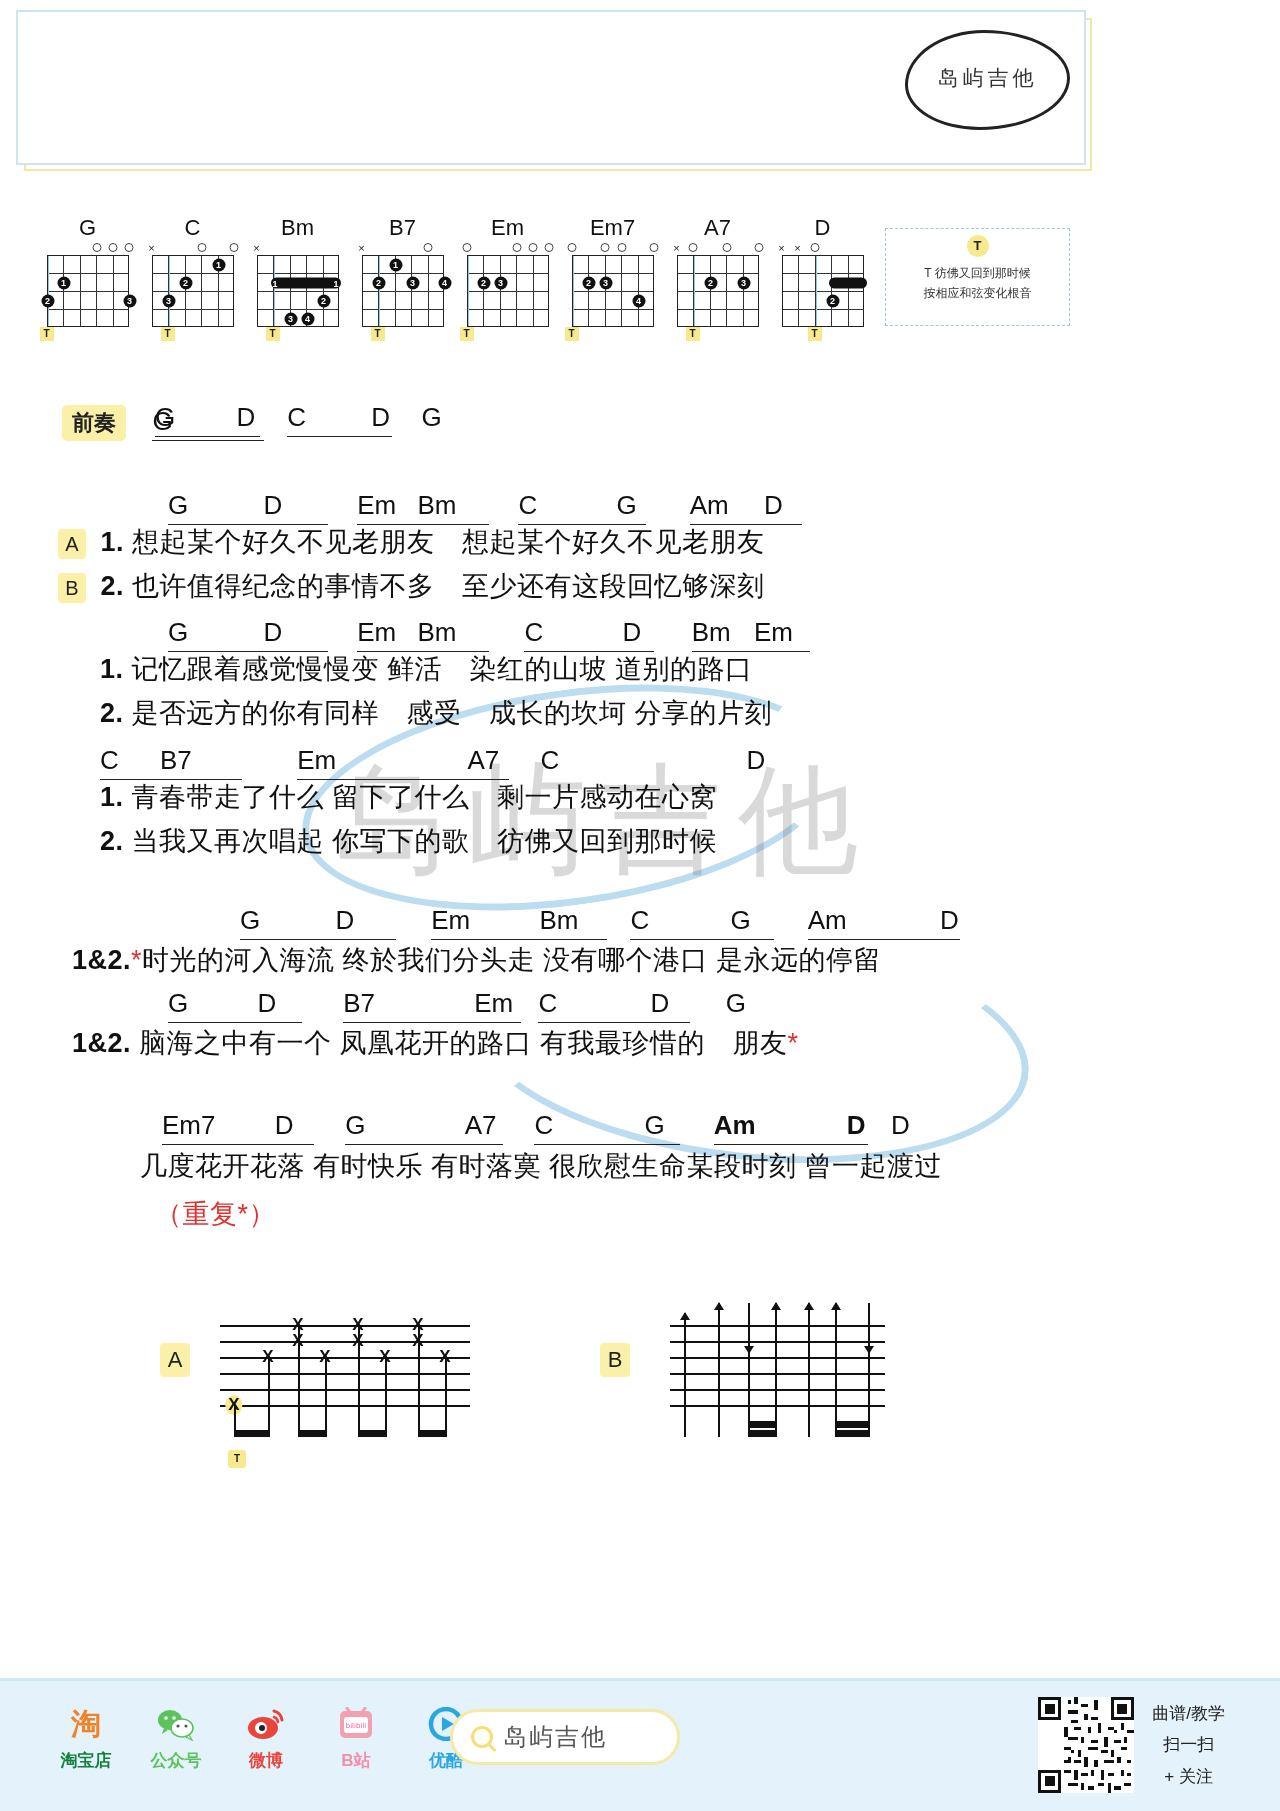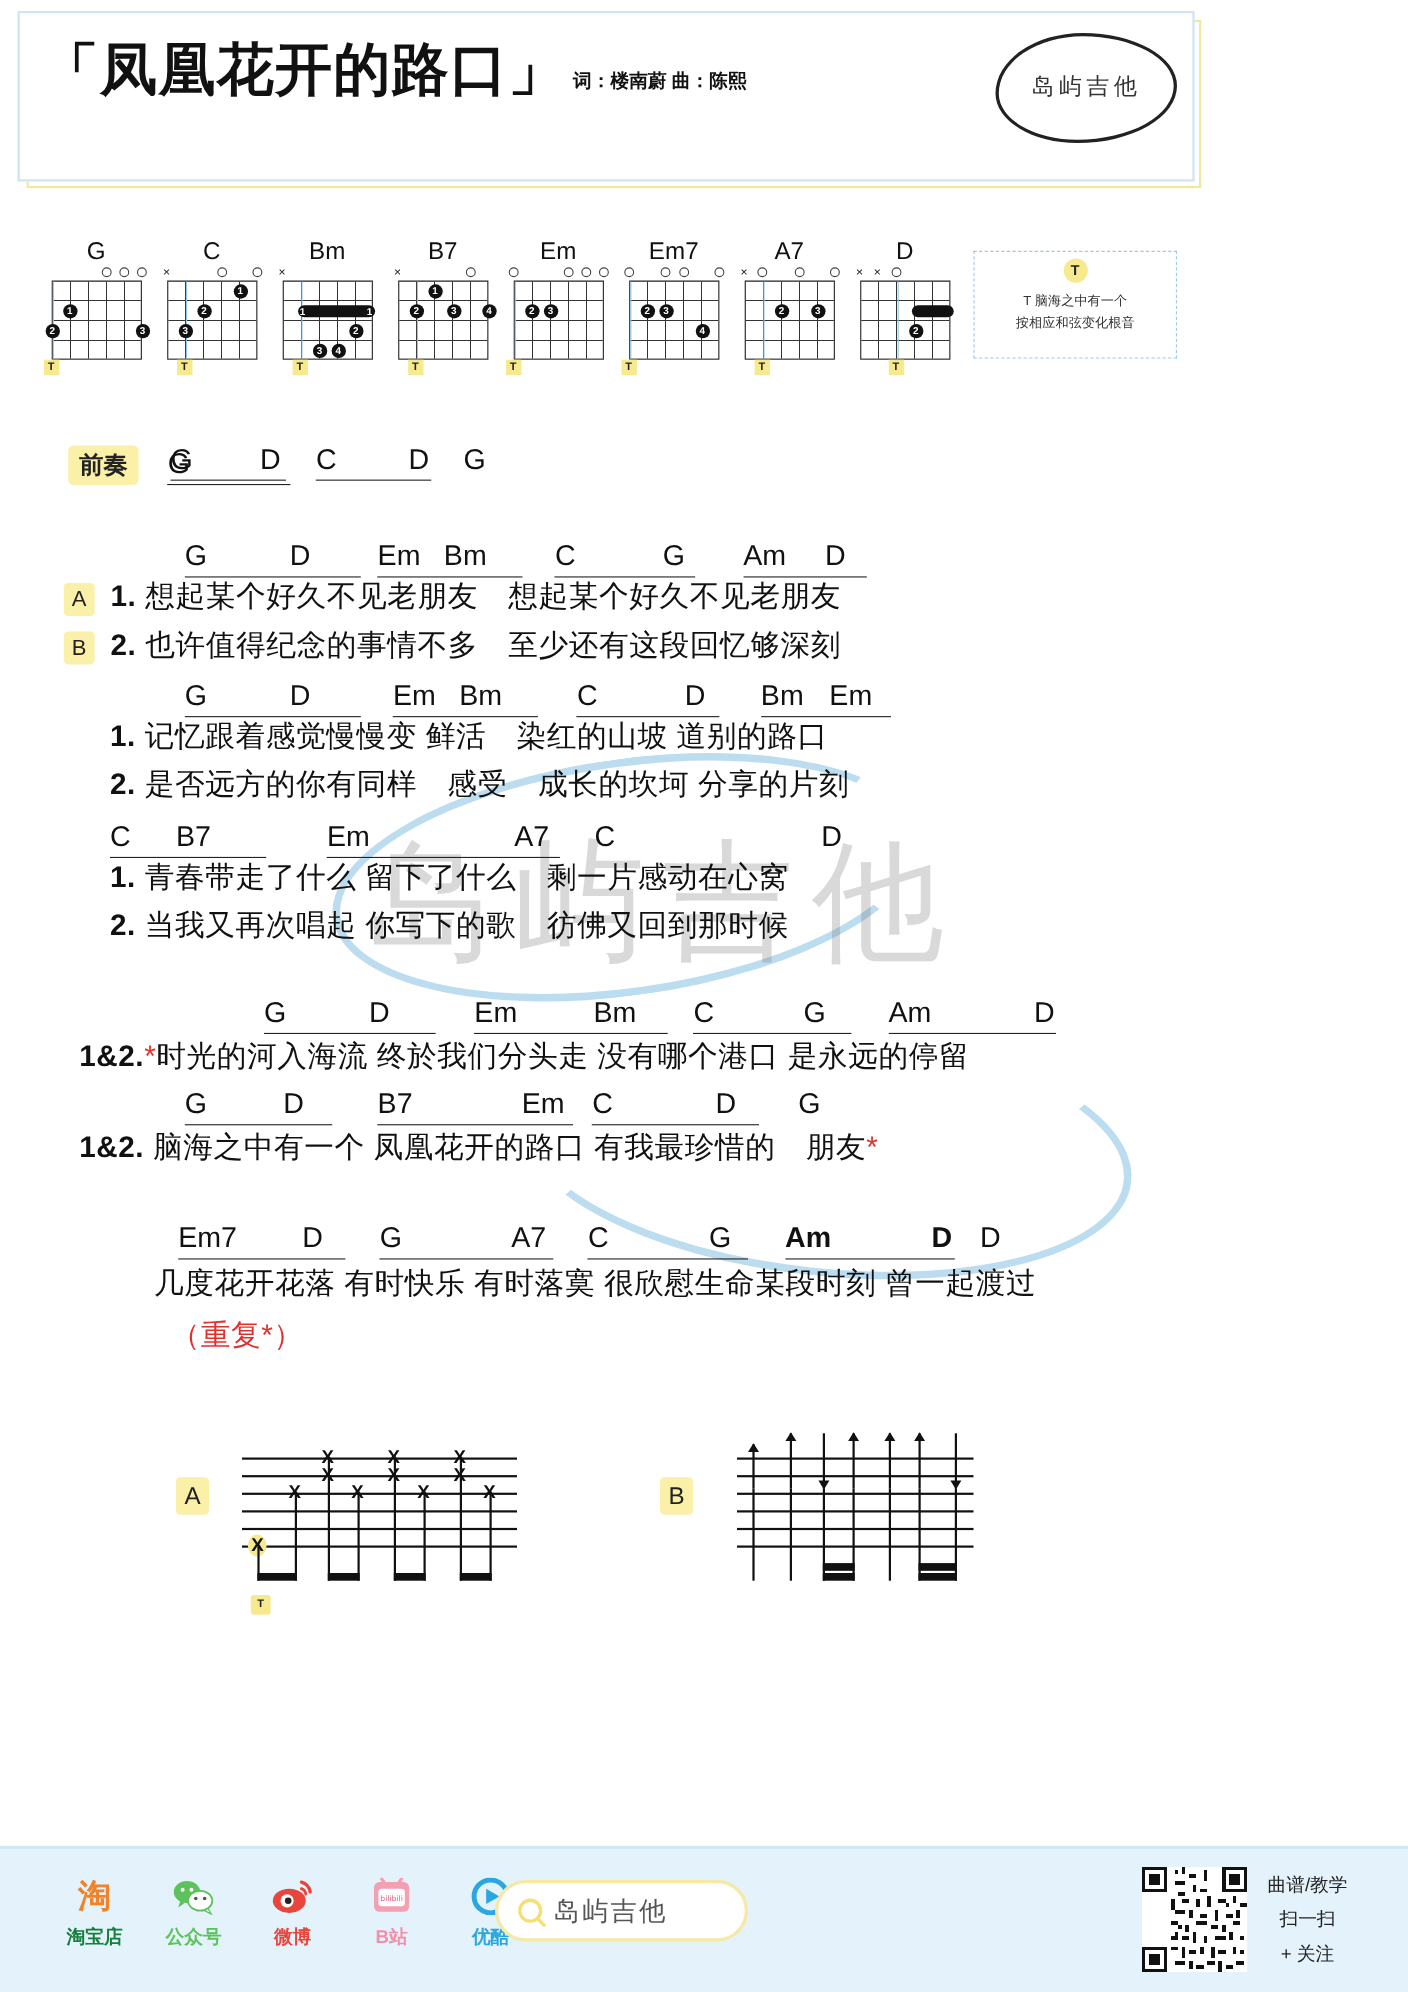--- a/index.html
+++ b/index.html
@@ -149,24 +149,20 @@
   .qr-block { position:absolute; right: 55px; top: 16px; display:flex; align-items:center; gap: 18px; }
   .qr { width: 96px; height: 96px; }
   .qr-txt { font-size: 17px; line-height: 1.85; color:#222; text-align:center; }
 
   .hr-line { position:absolute; left:0; width:1280px; height:3px; background:#cfe9f6; }
 </style>
 </head>
 <body>
 
 <div class="header-box">
-  <div class="title-row">
-    <div class="song-title">「凤凰花开的路口」</div>
-    <div class="credits">词：楼南蔚 曲：陈熙</div>
-  </div>
   <div class="logo-wrap">
     <div class="logo-blob"></div>
     <div class="logo-text">岛屿吉他</div>
   </div>
 </div>
 
 <div class="chords-area">
 
   <div class="chord" style="left:0px;">
     <div class="chord-name">G</div>
@@ -310,21 +306,21 @@
         <div class="barre" style="left:46px;width:38px;top:27px"></div>
         <div class="dot" style="left:50px;top:45px">2</div>
       </div>
       <div class="tbadge" style="left:26px;top:84px">T</div>
     </div>
   </div>
 </div>
 
 <div class="legend-box">
   <div class="legend-circle">T</div>
-  <div class="legend-line">T 脑海之中有一个</div>
+  <div class="legend-line">T 彷佛又回到那时候</div>
   <div class="legend-line">按相应和弦变化根音</div>
 </div>
 
 <div class="wm wm-ring"></div>
 <div class="wm wm-ring2"></div>
 <div class="wm wm-text">岛屿吉他</div>
 
 <div class="row" style="left:62px; top:405px;">
   <span class="tag">前奏</span>
   <span class="chordline" style="margin-left:22px;">
@@ -341,21 +337,21 @@
     <span style="margin-left:58px">D</span>
   </span>
   <span class="ch nb" style="margin-left:22px;">G</span>
 </div>
 
 <div class="row chordline" style="left:168px; top:490px;">
   <span class="ch" style="width:160px; display:inline-block;">
     <span>G</span>
     <span style="margin-left:68px">D</span>
   </span>
-  <span class="ch" style="width:132px; display:inline-block; margin-left:8px;">
+  <span class="ch" style="width:132px; display:inline-block; margin-left:22px;">
     <span>Em</span>
     <span style="margin-left:14px">Bm</span>
   </span>
   <span class="ch" style="width:128px; display:inline-block; margin-left:22px;">
     <span>C</span>
     <span style="margin-left:72px">G</span>
   </span>
   <span class="ch" style="width:112px; display:inline-block; margin-left:36px;">
     <span>Am</span>
     <span style="margin-left:28px">D</span>

